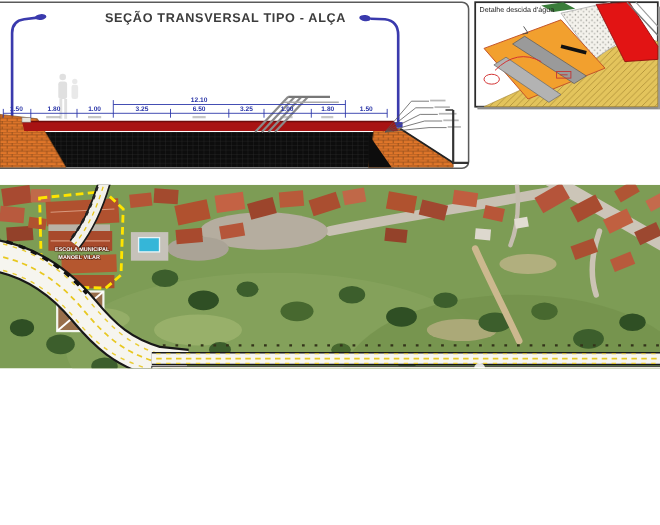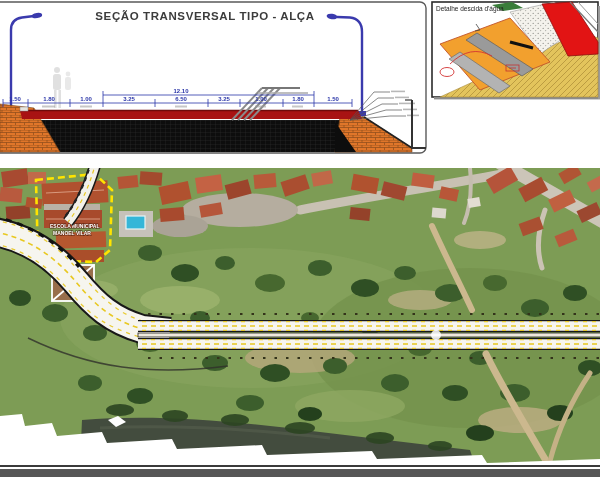--- a/index.html
+++ b/index.html
@@ -1,16 +1,16 @@
 <!DOCTYPE html>
 <html><head>
 <meta charset="utf-8">
 <style>
   html,body{margin:0;padding:0;background:#fff;}
-  .sheet{position:relative;width:600px;height:477px;background:#fff;overflow:hidden;
+  .sheet{position:relative;width:600px;height:335px;background:#fff;overflow:hidden;
          font-family:"Liberation Sans", sans-serif;}
   .layer{position:absolute;left:0;}
   .footer-line{position:absolute;left:0;width:600px;height:2px;background:#3a3a3a;top:465px;}
   .footer-gap{position:absolute;left:0;width:600px;height:2px;background:#ffffff;top:467px;}
   .footer-band{position:absolute;left:0;width:600px;height:8px;background:#575757;top:469px;}
   text{font-family:"Liberation Sans", sans-serif;}
   .dim{font-size:6px;font-weight:bold;}
   .dim-total{font-size:6px;font-weight:bold;paint-order:stroke;stroke:#fff;stroke-width:2px;}
   .cs-title{font-size:11.5px;font-weight:600;fill:#3c3c3c;letter-spacing:.6px;}
   .detail-title{font-size:6.5px;fill:#222;}

